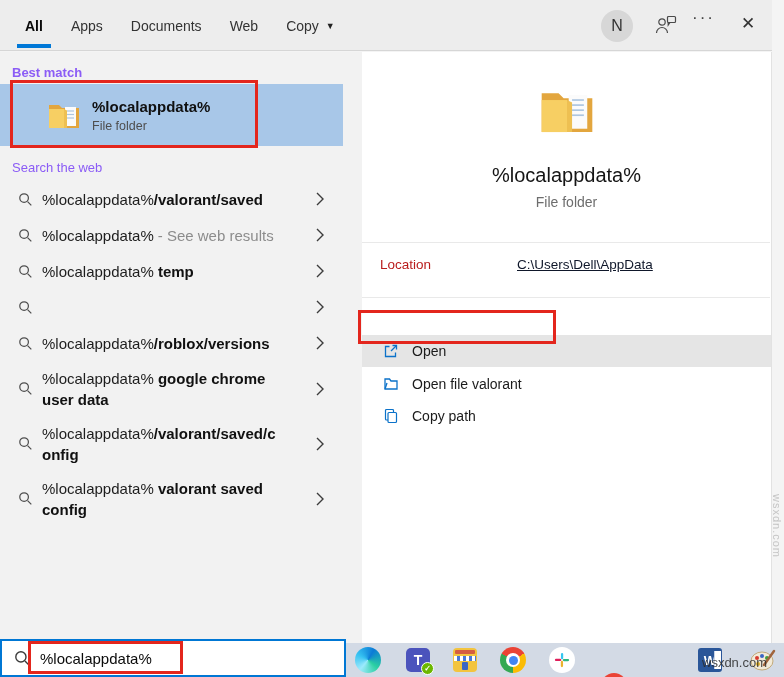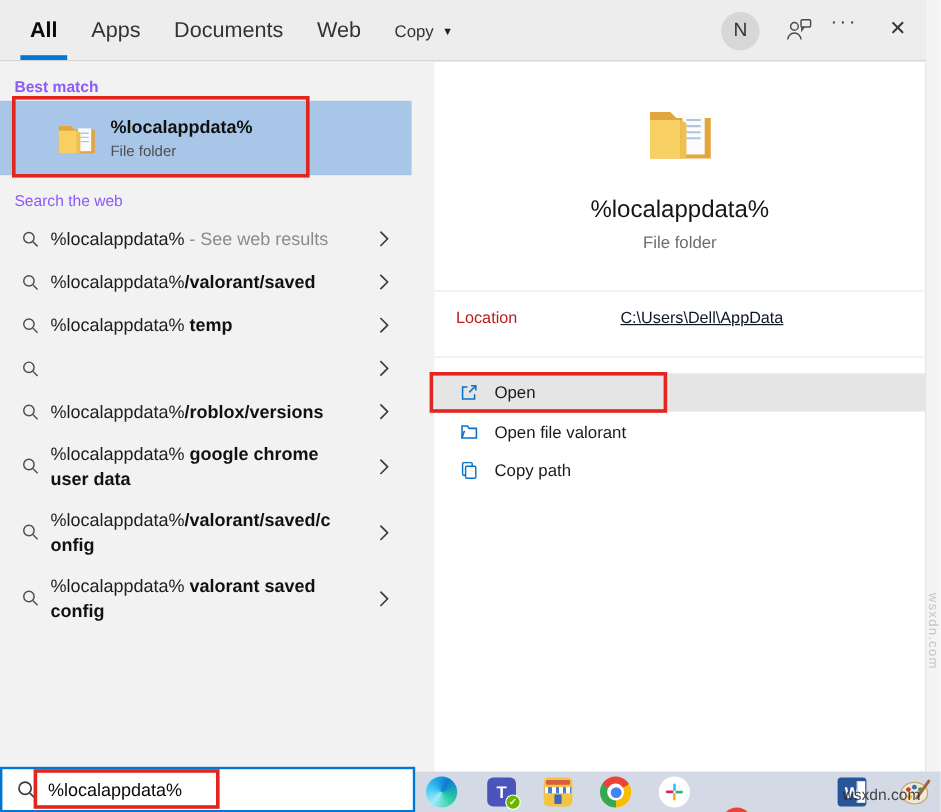--- a/index.html
+++ b/index.html
@@ -2,21 +2,21 @@
 <html><head>
 <meta charset="utf-8">
 <style>
   html,body{margin:0;padding:0;background:#fff;}
   .screen{position:relative;width:784px;height:677px;background:#f4f4f4;overflow:hidden;
           font-family:"Liberation Sans",sans-serif;-webkit-font-smoothing:antialiased;}
   
   .hdr{position:absolute;left:0;top:0;width:772px;height:51px;background:#ededed;
        border-bottom:1px solid #d6d6d6;box-sizing:border-box;}
   .tabs{position:absolute;left:25px;top:0;height:51px;display:flex;align-items:center;gap:28px;}
-  .tab{font-size:18px;color:#333;cursor:default;white-space:nowrap;}
+  .tab{font-size:14px;color:#333;cursor:default;white-space:nowrap;}
   .tab.active{font-weight:700;color:#0a0a0a;position:relative;}
   .tab.active::after{content:"";position:absolute;left:-8px;right:-8px;bottom:-14px;height:4px;background:#0078d7;}
   .more{display:flex;align-items:center;gap:7px;font-size:14px;color:#333;}
   .caret{font-size:9px;color:#222;}
   .avatar{position:absolute;left:601px;top:10px;width:32px;height:32px;border-radius:50%;
           background:#d7d7d7;display:flex;align-items:center;justify-content:center;
           font-size:16px;color:#333;}
   .fb{position:absolute;left:654px;top:14px;}
   .ell{position:absolute;left:692px;top:8px;font-size:17px;color:#444;letter-spacing:2px;}
   .cls{position:absolute;left:741px;top:13px;font-size:17px;color:#333;}
@@ -40,21 +40,21 @@
   .rp{position:absolute;left:362px;top:52px;width:410px;height:591px;background:#fff;
       border-right:1px solid #e2e2e2;box-sizing:border-box;}
   .bigfold{position:absolute;left:178px;top:36px;}
   .ptitle{position:absolute;left:0;top:112px;width:100%;text-align:center;font-size:20px;color:#151515;}
   .psub{position:absolute;left:0;top:142px;width:100%;text-align:center;font-size:14px;color:#6d6d6d;}
   .pdiv{position:absolute;left:0;right:1px;border-top:1px solid #e9e9e9;}
   .locrow{position:absolute;left:18px;top:205px;display:flex;align-items:center;font-size:13.5px;}
   .loclab{width:108px;color:#b91c1c;}
   .loclink{color:#0f172a;text-decoration:underline;margin-left:29px;}
   .act{position:absolute;left:0;width:409px;height:32px;display:flex;align-items:center;
-       padding-left:21px;box-sizing:border-box;gap:13px;font-size:14px;color:#1b1b1b;}
+       padding-left:21px;box-sizing:border-box;gap:13px;font-size:14px;color:#1b1b1b;margin-top:24px;}
   .act0{top:259px;background:#e5e5e5;}
   .act1{top:292px;}
   .act2{top:324px;}
   
   .rr{position:absolute;border:3px solid #e3261d;box-sizing:border-box;z-index:7;pointer-events:none;}
   .r1{left:10px;top:80px;width:248px;height:68px;}
   .r2{left:358px;top:310px;width:198px;height:34px;}
   .r3{left:28px;top:641px;width:155px;height:33px;}
   
   .sbox{position:absolute;left:0;top:639px;width:346px;height:38px;background:#fff;
@@ -147,36 +147,36 @@
 
     <div class="srows">
 
       <div class="srow">
         <span class="mag">
             <svg width="15" height="15" viewBox="0 0 16 16">
               <circle cx="6.5" cy="6.5" r="4.6" fill="none" stroke="#4d4d4d" stroke-width="1.3"></circle>
               <line x1="10.2" y1="10.2" x2="14.2" y2="14.2" stroke="#4d4d4d" stroke-width="1.3"></line>
             </svg>
           </span>
+        <span class="stxt"><span>%localappdata%</span><span class="b">/valorant/saved</span></span>
+        <span class="chev">
+            <svg width="8" height="14" viewBox="0 0 8 14">
+              <polyline points="1,1 7,7 1,13" fill="none" stroke="#3c3c3c" stroke-width="1.4"></polyline>
+            </svg>
+          </span>
+      </div>
+
+      <div class="srow">
+        <span class="mag">
+            <svg width="15" height="15" viewBox="0 0 16 16">
+              <circle cx="6.5" cy="6.5" r="4.6" fill="none" stroke="#4d4d4d" stroke-width="1.3"></circle>
+              <line x1="10.2" y1="10.2" x2="14.2" y2="14.2" stroke="#4d4d4d" stroke-width="1.3"></line>
+            </svg>
+          </span>
         <span class="stxt"><span>%localappdata%</span><span class="b"></span><span class="g">- See web results</span></span>
-        <span class="chev">
-            <svg width="8" height="14" viewBox="0 0 8 14">
-              <polyline points="1,1 7,7 1,13" fill="none" stroke="#3c3c3c" stroke-width="1.4"></polyline>
-            </svg>
-          </span>
-      </div>
-
-      <div class="srow">
-        <span class="mag">
-            <svg width="15" height="15" viewBox="0 0 16 16">
-              <circle cx="6.5" cy="6.5" r="4.6" fill="none" stroke="#4d4d4d" stroke-width="1.3"></circle>
-              <line x1="10.2" y1="10.2" x2="14.2" y2="14.2" stroke="#4d4d4d" stroke-width="1.3"></line>
-            </svg>
-          </span>
-        <span class="stxt"><span>%localappdata%</span><span class="b">/valorant/saved</span></span>
         <span class="chev">
             <svg width="8" height="14" viewBox="0 0 8 14">
               <polyline points="1,1 7,7 1,13" fill="none" stroke="#3c3c3c" stroke-width="1.4"></polyline>
             </svg>
           </span>
       </div>
 
       <div class="srow">
         <span class="mag">
             <svg width="15" height="15" viewBox="0 0 16 16">

